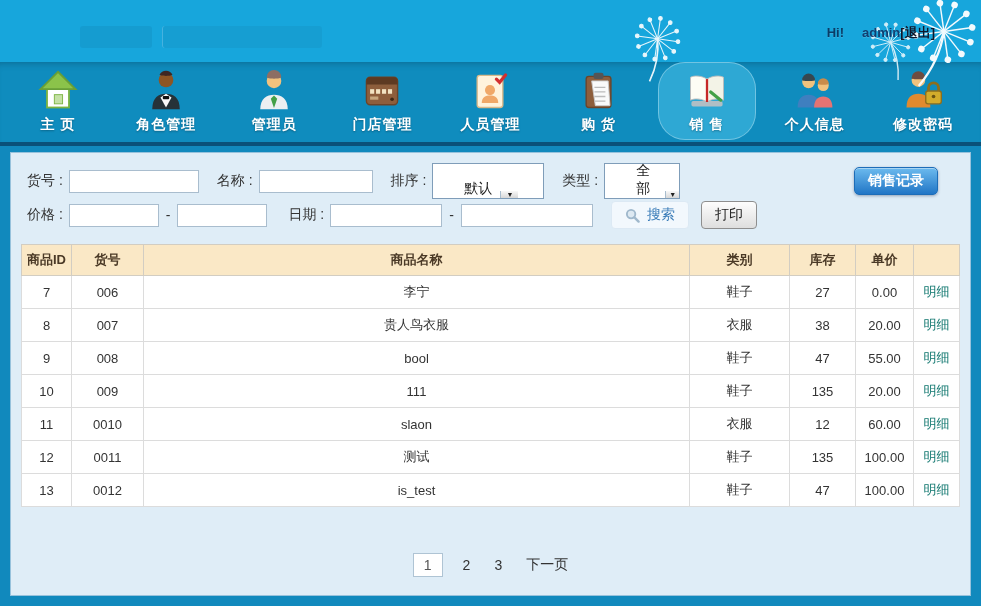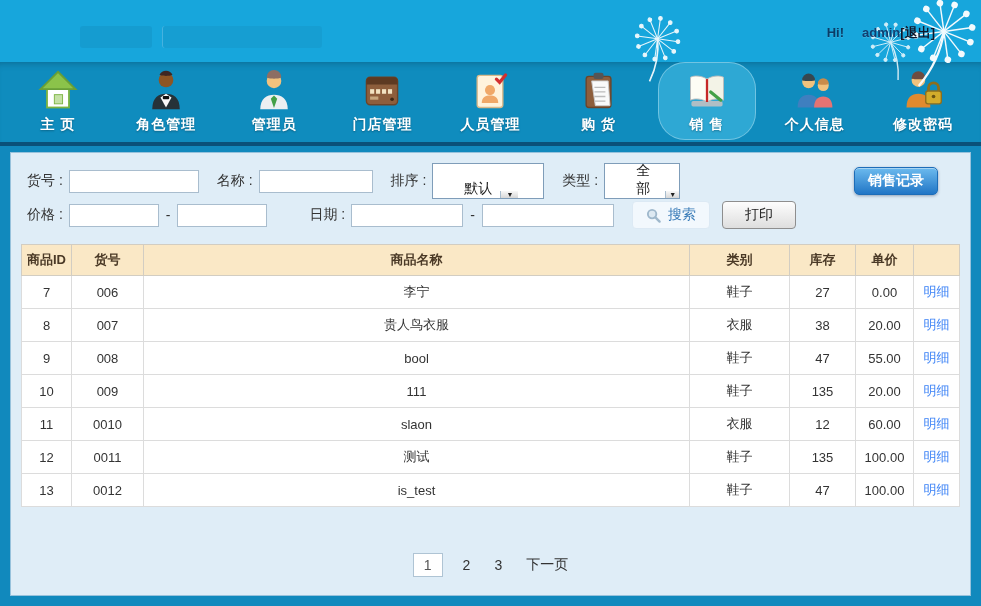--- a/index.html
+++ b/index.html
@@ -36,48 +36,48 @@
     text-shadow:0 1px 2px rgba(0,0,0,0.3); white-space:nowrap; }
 
   
   .panel { position:absolute; left:10px; right:10px; top:152px; bottom:10px;
     background:#DFEDF7; border:1px solid #97C2DC; display:flex; flex-direction:column; }
 
   .filters { padding:13px 14px 6px 16px; }
   .filter-row { display:flex; align-items:center; height:30px; margin-bottom:4px;
     font-size:14px; color:#333; }
   .flabel { margin:0 6px 0 0; white-space:nowrap; }
-  .ml18 { margin-left:18px; } .ml30 { margin-left:42px; }
+  .ml18 { margin-left:18px; } .ml30 { margin-left:21px; }
   .dash { margin:0 7px; color:#333; }
   .tinput { height:23px; border:1px solid #A9BDCE; background:#fff; padding:0 4px;
     font-size:13px; font-family:inherit; }
   .w130{width:130px} .w115{width:114px} .w92{width:90px} .w112{width:112px} .w132{width:132px}
   .fake-select { display:flex; align-items:flex-end; height:36px; border:1px solid #7F9DB9;
     background:#fff; font-size:14px; color:#222; cursor:pointer;padding-left:24px; }
   .sel-text { padding:3px 8px 0 7px; }
   .sel-arrow { width:18px; background:linear-gradient(#F8F8F8,#D7D7D7); border-left:1px solid #A9BDCE;
     display:flex; align-items:center; justify-content:center; font-size:7px; color:#222; }
   .w-sort { width:112px; } .w-type { width:76px; }
   .sales-record-btn { margin-left:auto; margin-right:18px;
     background:linear-gradient(#6CBAEE,#2176C6); color:#fff; font-size:14px; font-weight:bold;
     padding:4px 13px; border-radius:5px; border:1px solid #1D6DB8;
     box-shadow:0 1px 3px rgba(0,20,60,0.35), inset 0 1px 0 rgba(255,255,255,0.4); cursor:pointer; }
   .search-btn { display:flex; align-items:center; gap:7px; background:#F2F8FD;
     border:1px solid #DCE9F4; border-radius:4px; padding:4px 13px; color:#3A7CB8;
     font-size:14px; cursor:pointer; margin-left:18px; }
   .print-btn { background:linear-gradient(#FDFDFD,#DEDEDE); border:1px solid #8E8E8E;
-    border-radius:4px; padding:4px 22px; font-size:14px; color:#222; cursor:pointer; margin-left:12px; }
+    border-radius:4px; padding:4px 13px; font-size:14px; color:#222; cursor:pointer; margin-left:12px; }
 
   
   table { border-collapse:collapse; margin:4px 10px 0; width:calc(100% - 20px);
     font-size:13px; color:#333; background:#fff; }
   th { background:#FAE8C6; color:#4A3926; font-weight:bold; height:31px;
     border:1px solid #D2CDC2; font-size:13px; }
   td { height:33px; text-align:center; border:1px solid #DCDCDC; background:#fff; }
-  .detail-link { color:#3b82f6; cursor:pointer; text-decoration:none;font-family:Liberation Serif, serif; }
+  .detail-link { color:#0f766e; cursor:pointer; text-decoration:none;font-family:Liberation Serif, serif; }
 
   
   .pagination { margin-top:auto; display:flex; justify-content:center; align-items:center;
     gap:16px; padding-bottom:18px; font-size:14px; color:#333; }
   .page { cursor:pointer; padding:3px 4px; }
   .page.current { background:#fff; border:1px solid #AFC4D4; padding:3px 10px; color:#555; cursor:default; }
   .next { cursor:pointer; margin-left:4px; }
 </style>
 </head>
 <body>

